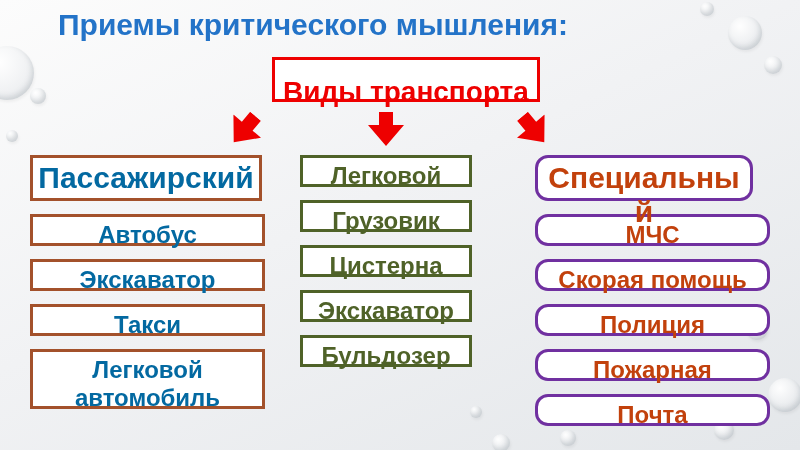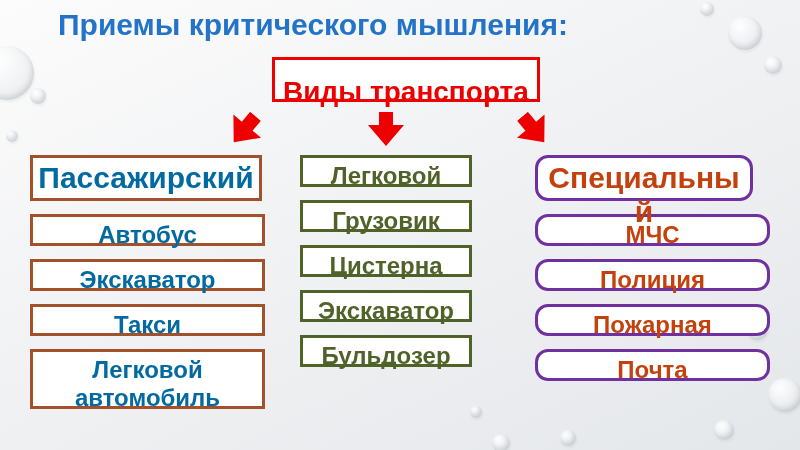--- a/index.html
+++ b/index.html
@@ -112,18 +112,19 @@
     <div class="box item">Легковой</div>
     <div class="box item">Грузовик</div>
     <div class="box item">Цистерна</div>
     <div class="box item">Экскаватор</div>
     <div class="box item">Бульдозер</div>
   </section>
 
   <section class="column col-2">
     <div class="box header">Специальный</div>
     <div class="box item">МЧС</div>
+    <div class="box item">Скорая помощь</div>
     <div class="box item">Полиция</div>
     <div class="box item">Пожарная</div>
     <div class="box item">Почта</div>
   </section>
 
 </div>
 
 </body></html>

